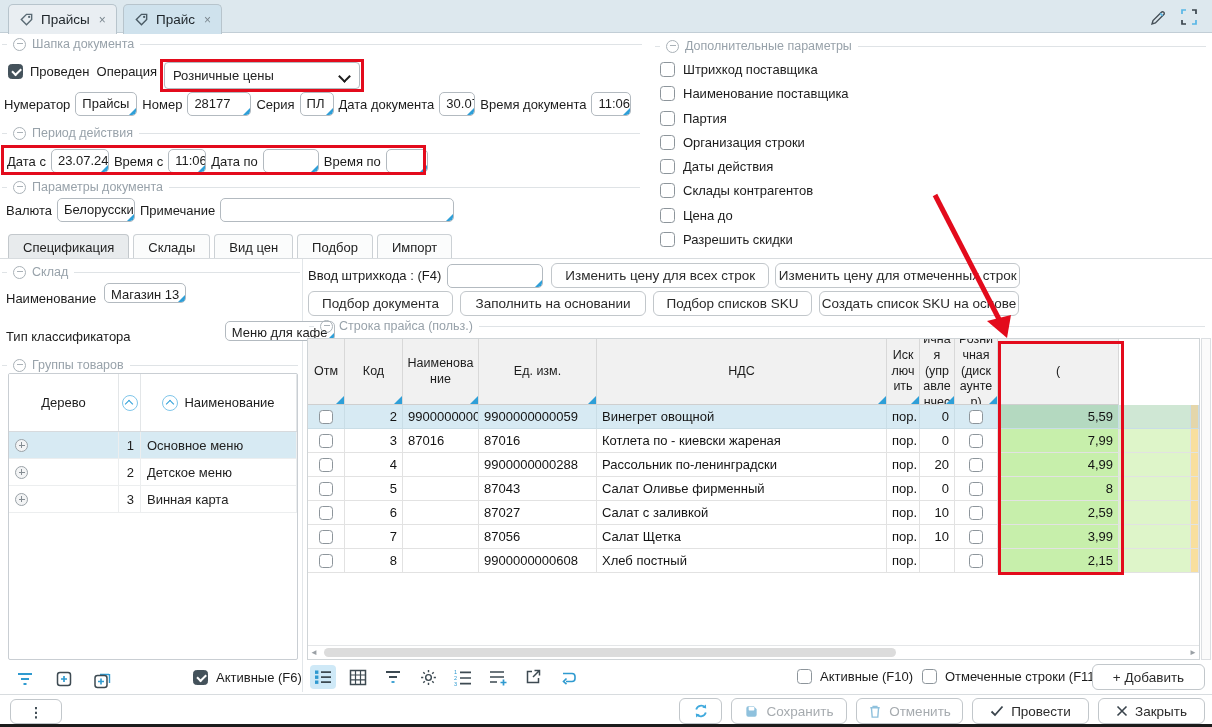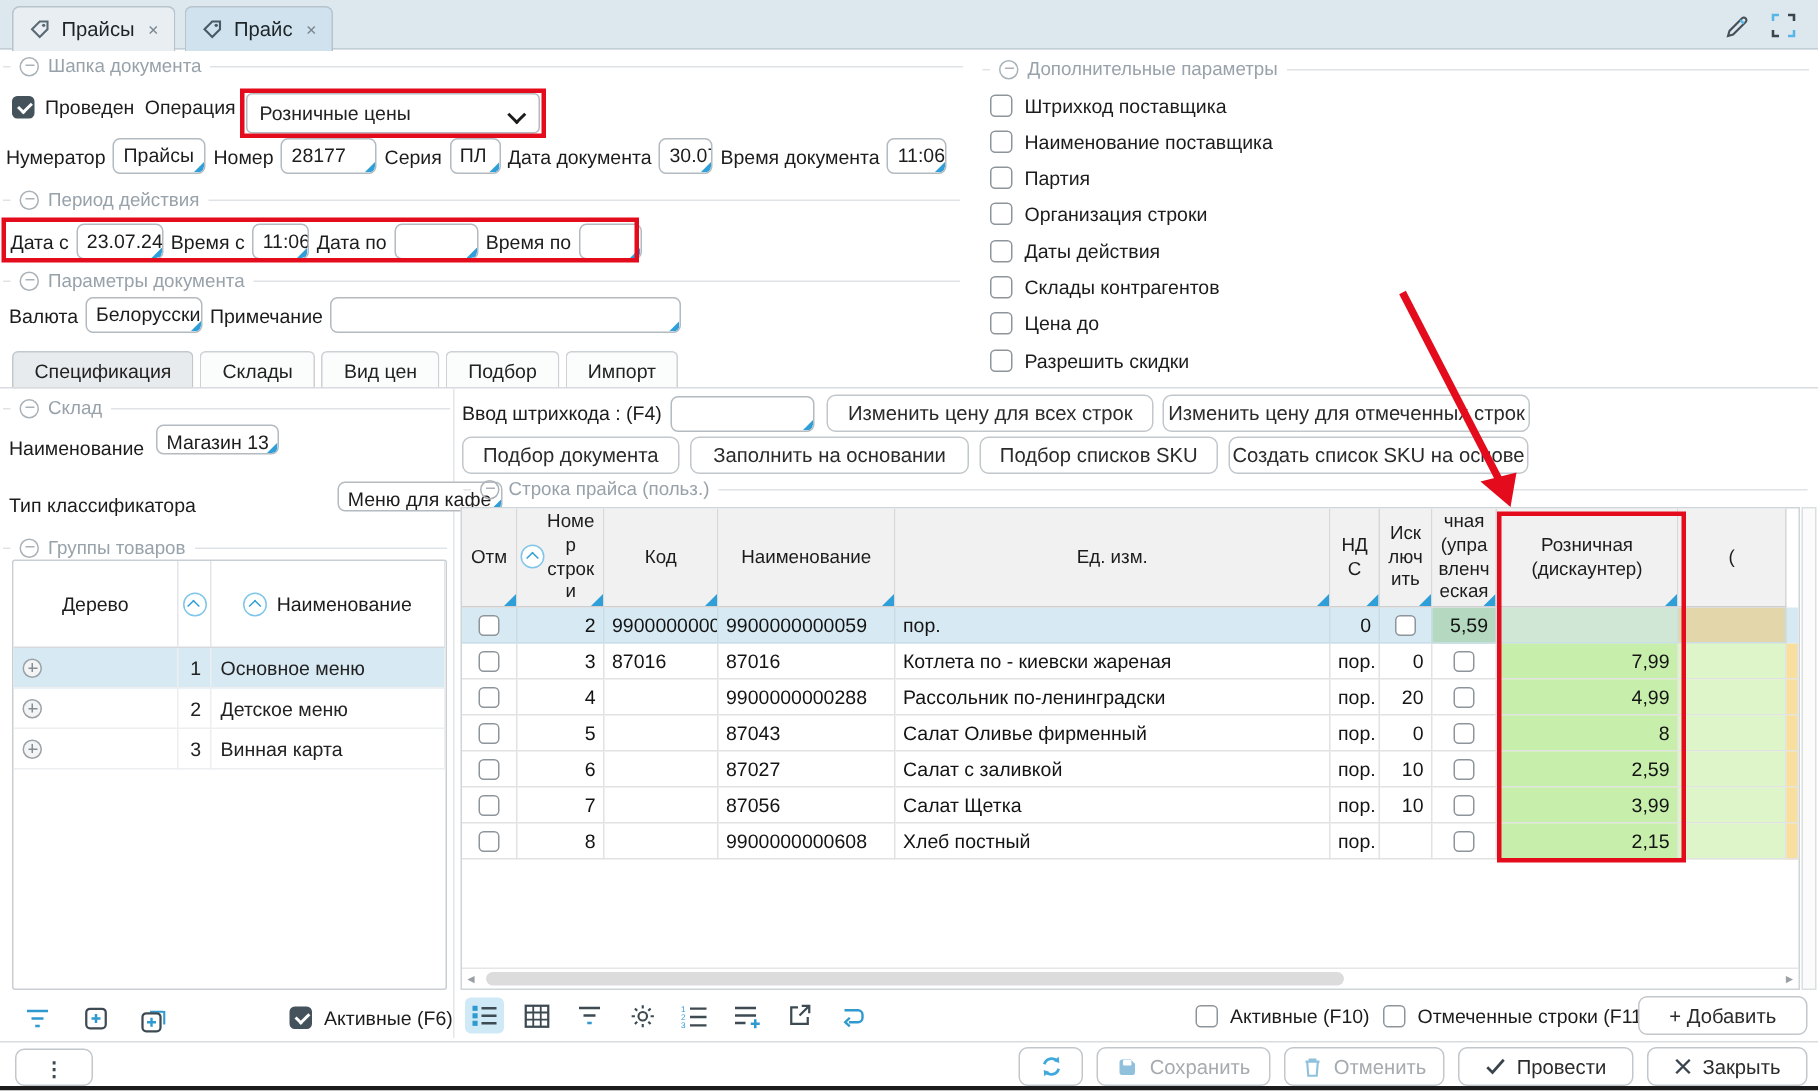--- a/index.html
+++ b/index.html
@@ -26,21 +26,21 @@
   .inp::after{content:"";position:absolute;right:0;bottom:0;border-left:7px solid transparent;border-bottom:7px solid #2e9fd8;border-radius:0 0 4px 0}
   .sel{position:relative;background:#fff;border:1px solid #b3bac0;border-radius:4px;box-sizing:border-box;
        padding:5px 26px 0 8px;font-size:13px;overflow:hidden;white-space:nowrap}
   .sel::after{content:"";position:absolute;right:10px;top:9px;width:7px;height:7px;border-right:2px solid #1c1c1c;border-bottom:2px solid #1c1c1c;transform:rotate(45deg)}
   .flabel{font-size:13px;color:#1c1c1c;white-space:nowrap;flex:none}
   .hrow{position:absolute;display:flex;align-items:center;gap:5px}
   
   .cb{width:15px;height:15px;border:1.6px solid #8d959b;border-radius:3.5px;background:#fff;box-sizing:border-box;flex:none;position:relative}
   .cb.checked{background:#44525b;border-color:#44525b}
   .cb.checked::after{content:"";position:absolute;left:2.6px;top:3.4px;width:7px;height:3.6px;border-left:2px solid #fff;border-bottom:2px solid #fff;transform:rotate(-45deg)}
-  .cbrow{display:flex;align-items:center;gap:8px;height:16px}
+  .cbrow{display:flex;gap:8px;height:16px}
   .cbl{font-size:13px;color:#1c1c1c;white-space:nowrap}
   
   .btn{display:flex;align-items:center;justify-content:center;gap:7px;background:#fff;border:1px solid #c2c7cb;border-radius:6px;
        font-size:13.5px;color:#2b2b2b;box-sizing:border-box;height:25px;flex:none;white-space:nowrap}
   .btn.disabled{color:#a6abaf}
   
   .dtabs{position:absolute;left:8px;top:234px;display:flex;gap:4px;height:25px}
   .dtab{display:flex;align-items:center;padding:0 14px;border:1px solid #ccd1d5;border-bottom:none;border-radius:4px 4px 0 0;background:#fbfcfc;font-size:13px}
   .dtab.active{background:#e8ebed;border-color:#c3c8cc}
   .hline{position:absolute;border-top:1px solid #d8dcdf}
@@ -360,42 +360,39 @@
   <span class="dash"></span>
     <span class="coll"></span>
   <span>Строка прайса (польз.)</span>
     <span class="line"></span>
 </div>
 
 
 <div class="ptable">
   <div class="pgrid phead">
     <div class="ph">Отм</div>
-    <div class="ph">
-        <span class="sort" style="position:absolute;left:2px;top:24px"></span>
-        <span style="padding-left:14px">Номер строки</span>
-      </div>
     <div class="ph">Код</div>
     <div class="ph">Наименование</div>
     <div class="ph">Ед. изм.</div>
     <div class="ph">НДС</div>
     <div class="ph">Исключить</div>
     <div class="ph">Розничная (управленческая)</div>
     <div class="ph">Розничная (дискаунтер)</div>
     <div class="ph noflt">(</div>
   </div>
   <div>
 
       <div class="pgrid prow selected">
         <div class="pc center">
           <span class="cb" style="width:14px;height:14px"></span>
         </div>
         <div class="pc r">2</div>
         <div class="pc">9900000000059</div>
         <div class="pc">9900000000059</div>
+        <div class="pc">Винегрет овощной</div>
         <div class="pc">пор.</div>
         <div class="pc r">0</div>
         <div class="pc center">
           <span class="cb" style="width:14px;height:14px"></span>
         </div>
         <div class="pc r mgmt">5,59</div>
         <div class="pc disc"></div>
         <div class="pc sliver"></div>
       </div>
 

